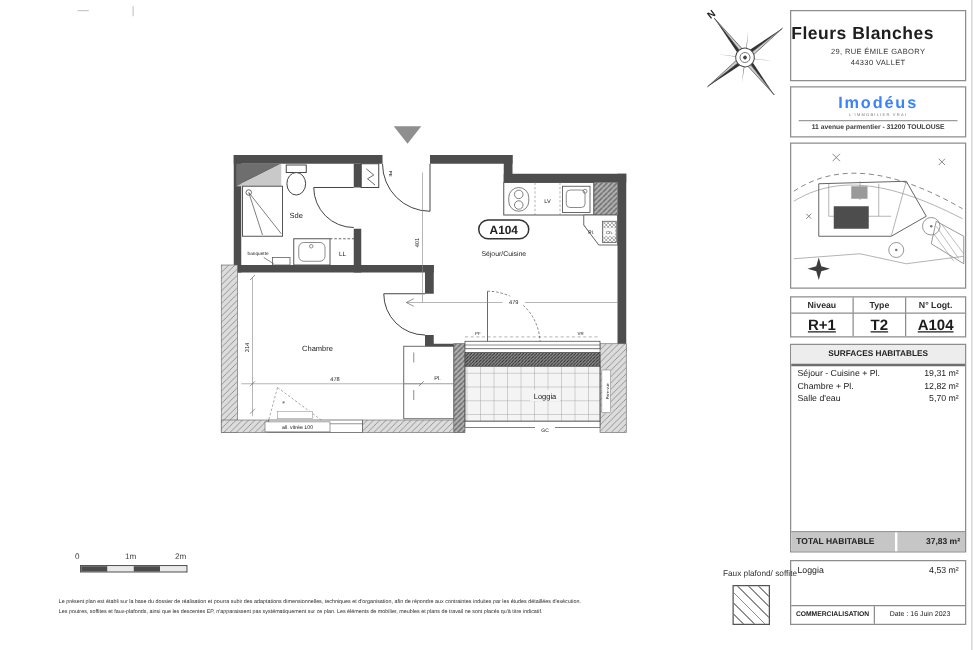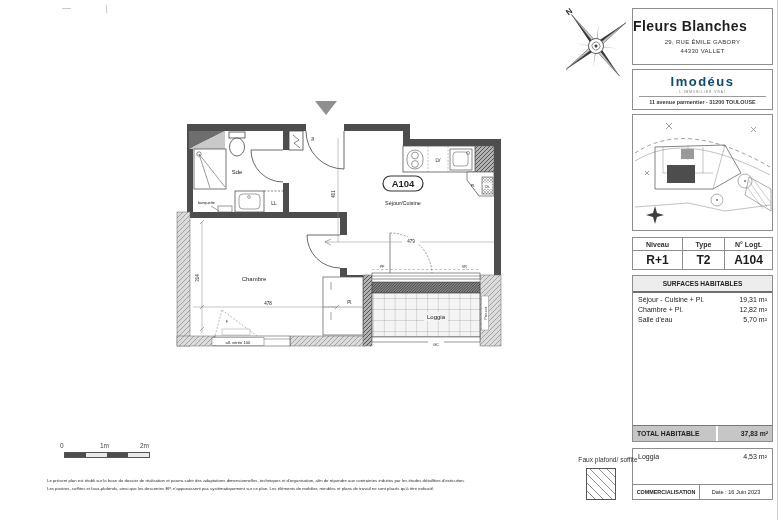--- a/index.html
+++ b/index.html
@@ -4,31 +4,31 @@
 <style>
   html,body{margin:0;padding:0;background:#e8e8e8;}
   #canvas{position:relative;width:780px;height:520px;background:#ffffff;overflow:hidden;
           font-family:"Liberation Sans",sans-serif;color:#222;}
   .abs{position:absolute;}
   .box{position:absolute;left:632px;width:141px;border:1px solid #8d8d8d;background:#fff;box-sizing:border-box;}
   
   .project-name{margin-top:9px;font-size:14px;font-weight:bold;letter-spacing:.4px;color:#1e1e1e;}
   .project-addr{margin-top:4px;text-align:center;font-size:6px;letter-spacing:.3px;color:#333;line-height:1.5;}
   
-  .agency-logo{margin-top:4px;text-align:center;font-size:13px;letter-spacing:1.5px;color:#0c4a6e;font-weight:bold;}
+  .agency-logo{margin-top:4px;text-align:center;font-size:13px;letter-spacing:1.5px;color:#3b82f6;font-weight:bold;}
   .agency-tag{text-align:center;font-size:3.2px;letter-spacing:1px;color:#777;margin-top:1px;}
   .agency-addr{margin:2px 6px 0 6px;border-top:1px solid #9a9a9a;padding-top:2px;
                text-align:center;font-size:5.4px;font-weight:bold;color:#3a3a3a;}
   
   .unit-grid{display:grid;grid-template-columns:50px 42px 47px;grid-template-rows:13px 18px;}
   .unit-grid>div{border-right:1px solid #8d8d8d;border-bottom:1px solid #8d8d8d;display:flex;align-items:center;justify-content:center;}
   .unit-grid>div:nth-child(3n){border-right:none;}
   .unit-grid>div:nth-child(n+4){border-bottom:none;}
   .uh{font-size:7px;font-weight:bold;color:#2c2c2c;}
-  .uv{font-size:12px;font-weight:bold;color:#1c1c1c;}
+  .uv{font-size:12px;font-weight:bold;color:#1c1c1c;text-decoration:underline;}
   
   .surf-head{height:15px;border-bottom:2px solid #6f6f6f;background:#ededed;
              display:flex;align-items:center;justify-content:center;font-size:6.6px;font-weight:bold;color:#222;}
   .surf-row{display:flex;justify-content:space-between;padding:3px 5px 0 5px;font-size:7px;color:#222;}
   .total-row{position:absolute;left:0;right:0;bottom:0;height:15px;display:flex;border-top:1px solid #777;}
   .total-label{flex:1;background:#c6c6c6;border-right:2px solid #fff;display:flex;align-items:center;
                padding-left:4px;font-size:6.8px;font-weight:bold;}
   .total-value{width:50px;background:#c6c6c6;display:flex;align-items:center;justify-content:flex-end;
                padding-right:4px;font-size:6.8px;font-weight:bold;}
   

